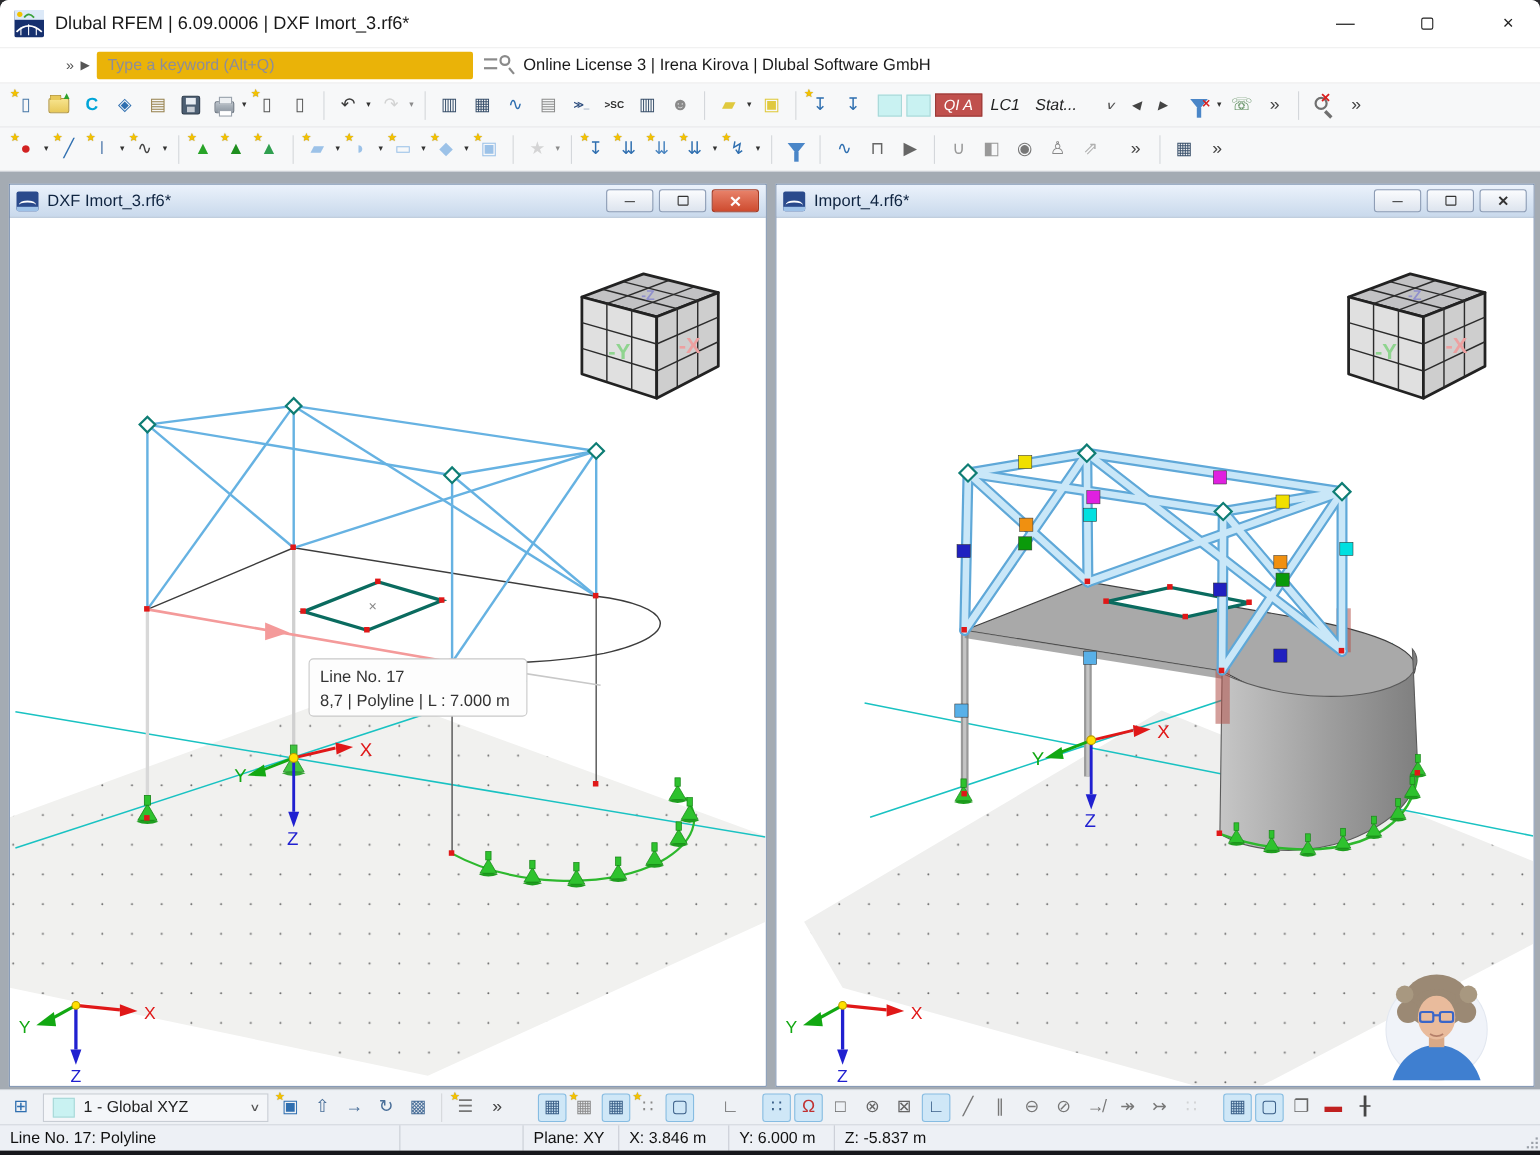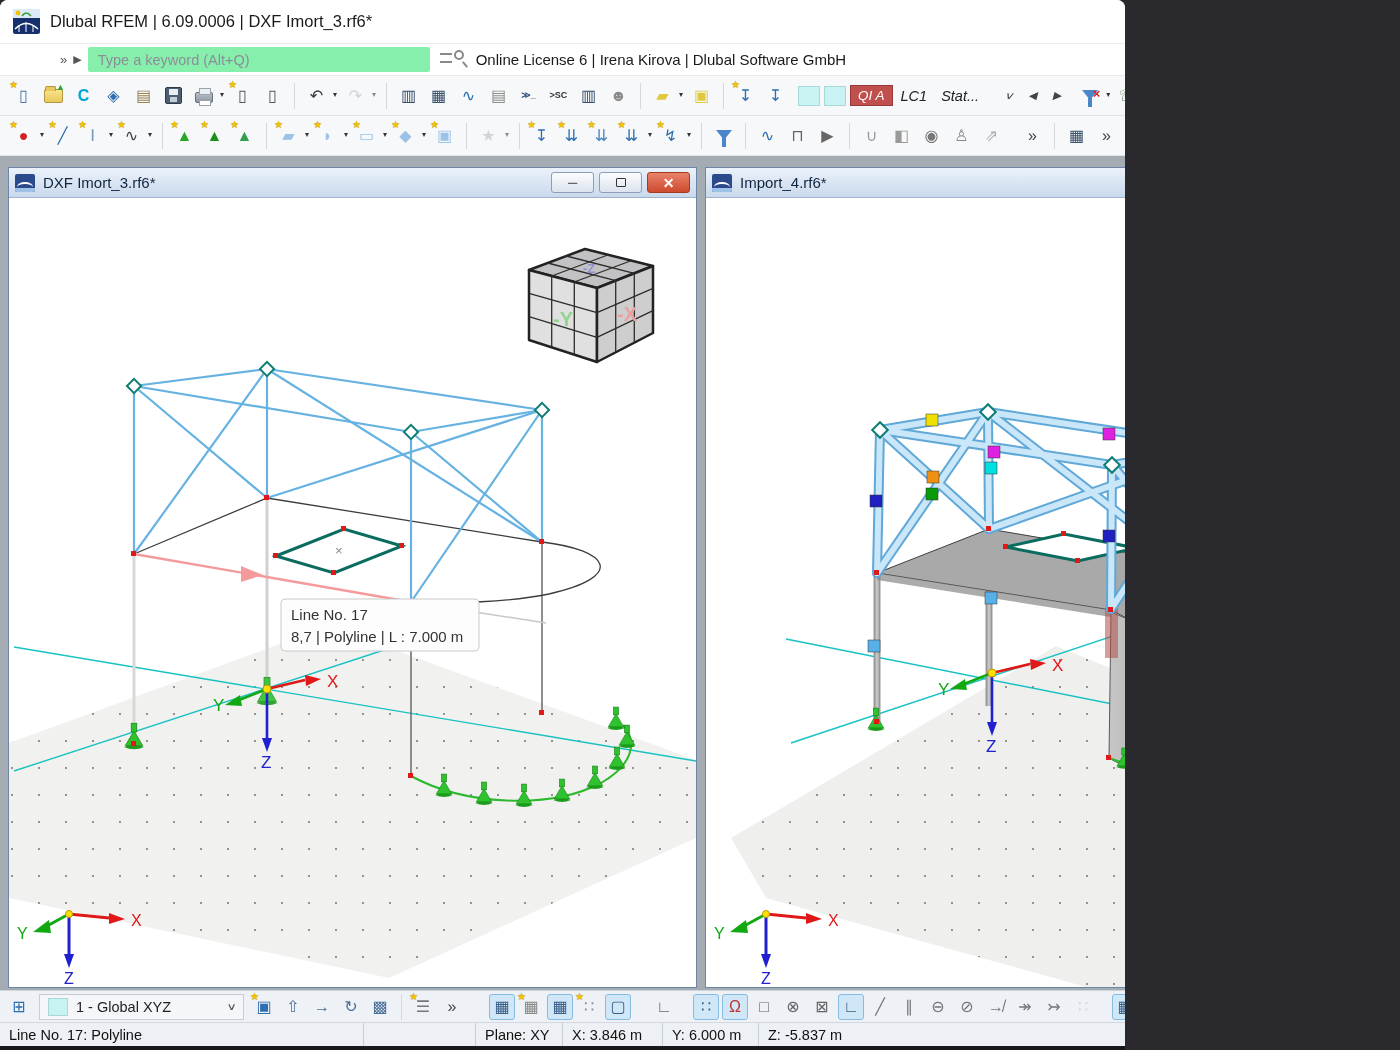--- a/index.html
+++ b/index.html
@@ -1,30 +1,30 @@
 <!DOCTYPE html>
 <html><head>
 <meta charset="utf-8">
 <style>
   html,body{margin:0;padding:0;background:#2a2a2e;}
   *{box-sizing:border-box;font-family:"Liberation Sans",sans-serif;}
-  #app{position:relative;width:1125px;height:1050px;background:#f7f8f9;overflow:hidden;border-radius:8px 8px 0 0;}
+  #app{position:relative;width:1400px;height:1050px;background:#f7f8f9;overflow:hidden;border-radius:8px 8px 0 0;}
   
   #titlebar{position:absolute;left:0;top:0;width:1400px;height:44px;background:#ffffff;display:flex;align-items:center;border-bottom:1px solid #ececec;}
   #applogo{width:27px;height:25px;margin:0 10px 0 13px;position:relative;flex:0 0 auto;}
   #apptitle{font-size:16.5px;color:#1a1a1a;}
   .winctl{position:absolute;top:0;width:46px;height:42px;display:flex;align-items:center;justify-content:center;font-size:17px;color:#222;cursor:default;}
   #ctl-min{left:1200px;}#ctl-max{left:1274px;}#ctl-close{left:1348px;}
   .maxglyph{width:11px;height:11px;border:1.4px solid #222;border-radius:2px;}
   
   #menubar{position:absolute;left:0;top:44px;width:1400px;height:32px;background:#ffffff;display:flex;align-items:center;border-bottom:1px solid #e8e8e8;}
   .menuitem{padding:0 12px;font-size:15px;color:#151515;}
   #menu-ovf{color:#555;font-size:13px;margin-left:60px;letter-spacing:2px;}
   #menu-run{color:#555;font-size:11px;margin:0 6px 0 4px;}
-  #searchbox{width:342px;height:25px;background:#86efac;border:none;outline:none;font-size:14.5px;color:#555;padding:0 10px;border-radius:2px;}
+  #searchbox{width:342px;height:25px;background:#eab308;border:none;outline:none;font-size:14.5px;color:#555;padding:0 10px;border-radius:2px;}
   #searchbox::placeholder{color:#8d8d99;}
   #searchico{position:relative;width:26px;height:20px;margin:0 8px 0 10px;}
   #searchico .bars{position:absolute;left:0;top:3px;width:12px;height:10px;border-top:2px solid #8a8a8a;border-bottom:2px solid #8a8a8a;}
   #searchico .ring{position:absolute;right:2px;top:0;width:10px;height:10px;border:2px solid #8a8a8a;border-radius:50%;}
   #searchico .hdl{position:absolute;right:0;top:11px;width:2px;height:7px;background:#8a8a8a;transform:rotate(-40deg);}
   #license{margin-left:2px;margin-right:10px;font-size:15px;color:#1a1a1a;white-space:nowrap;}
   
   .toolbar{position:absolute;left:0;width:1400px;height:40px;background:#f7f8f9;display:flex;align-items:center;padding-left:10px;gap:3px;border-bottom:1px solid #e3e4e6;}
   #toolbar1{top:76px;}#toolbar2{top:116px;}
   .tbtn{position:relative;width:27px;height:27px;display:flex;align-items:center;justify-content:center;border-radius:3px;flex:0 0 auto;}
@@ -128,21 +128,21 @@
 
   <div id="menubar">
     <span id="menu-ovf">»</span>
     <span id="menu-run">▶</span>
     <input id="searchbox" placeholder="Type a keyword (Alt+Q)" style="">
     <span id="searchico">
         <span class="bars"></span>
         <span class="ring"></span>
         <span class="hdl"></span>
       </span>
-    <span id="license">Online License 6 | Irena Kirova | Dlubal Software GmbH</span>
+    <span id="license">Online License 3 | Irena Kirova | Dlubal Software GmbH</span>
   </div>
 
   <div id="toolbar1" class="toolbar">
       <span class="tbtn">
         <span class="star">★</span>
         <span class="gly" style="color:#4a79a8;">▯</span>
       </span>
       <span class="tbtn">
         <span class="cico ico-folder"></span>
       </span>

